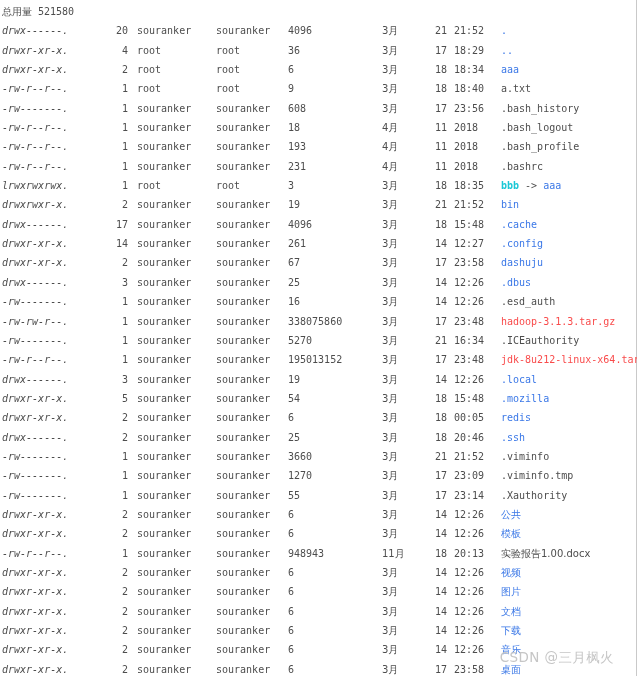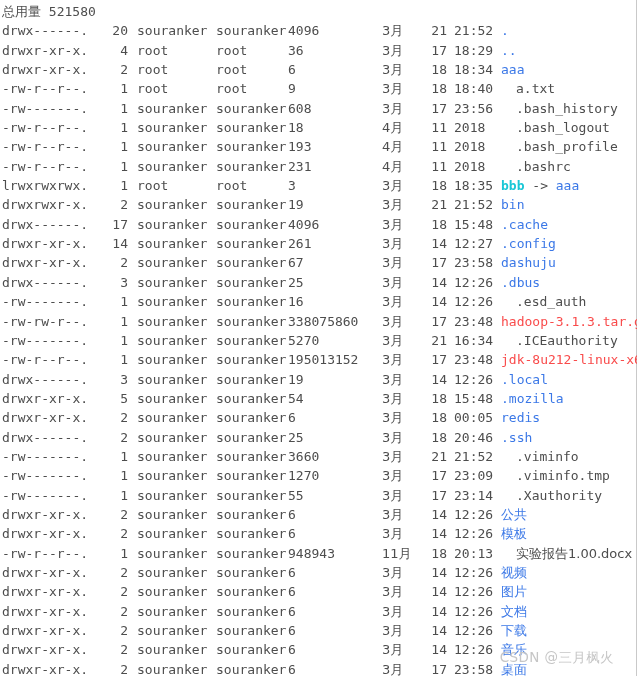--- a/index.html
+++ b/index.html
@@ -19,42 +19,42 @@
     position: relative;
     width: 637px;
     height: 676px;
     box-sizing: border-box;
     background: #ffffff;
     border-right: 1px solid #c9c9c9;
     padding: 2px 0 0 2px;
   }
 
   .line {
-    font-size: 13px;
+    font-size: 10px;
     line-height: 19.35px;
     height: 19.35px;
     white-space: pre;
     color: #4d4d4d;
     letter-spacing: 0px;
   }
 
   
-  .c-perm   { display:inline-block; width: 96px; }
+  .c-perm   { display:inline-block; width: 96px; font-style: italic; }
   .c-links  { display:inline-block; width: 30px; text-align: right; }
   .c-owner  { display:inline-block; width: 79px; padding-left: 9px; }
   .c-group  { display:inline-block; width: 72px; }
   .c-size   { display:inline-block; width: 88px; }
   .c-month  { display:inline-block; width: 36px; padding-left: 6px; }
   .c-day    { display:inline-block; width: 29px; text-align: right; }
   .c-time   { display:inline-block; width: 47px; padding-left: 7px; }
   .c-name   { display:inline-block; }
 
   .cjk { font-family: "DejaVu Sans", "Liberation Sans", sans-serif; }
 
-  .n-file  { color: #4d4d4d; margin-left: 15px; }
+  .n-file  { color: #4d4d4d; }
   .n-dir   { color: #3b78e7; }
   .n-link  { color: #19c7d6; font-weight: bold; }
   .n-arch  { color: #f94b4b; }
   .n-arrow { color: #4d4d4d; }
 
   .total { color: #4d4d4d; }
 
   #watermark {
     position: absolute;
     right: 22px;

